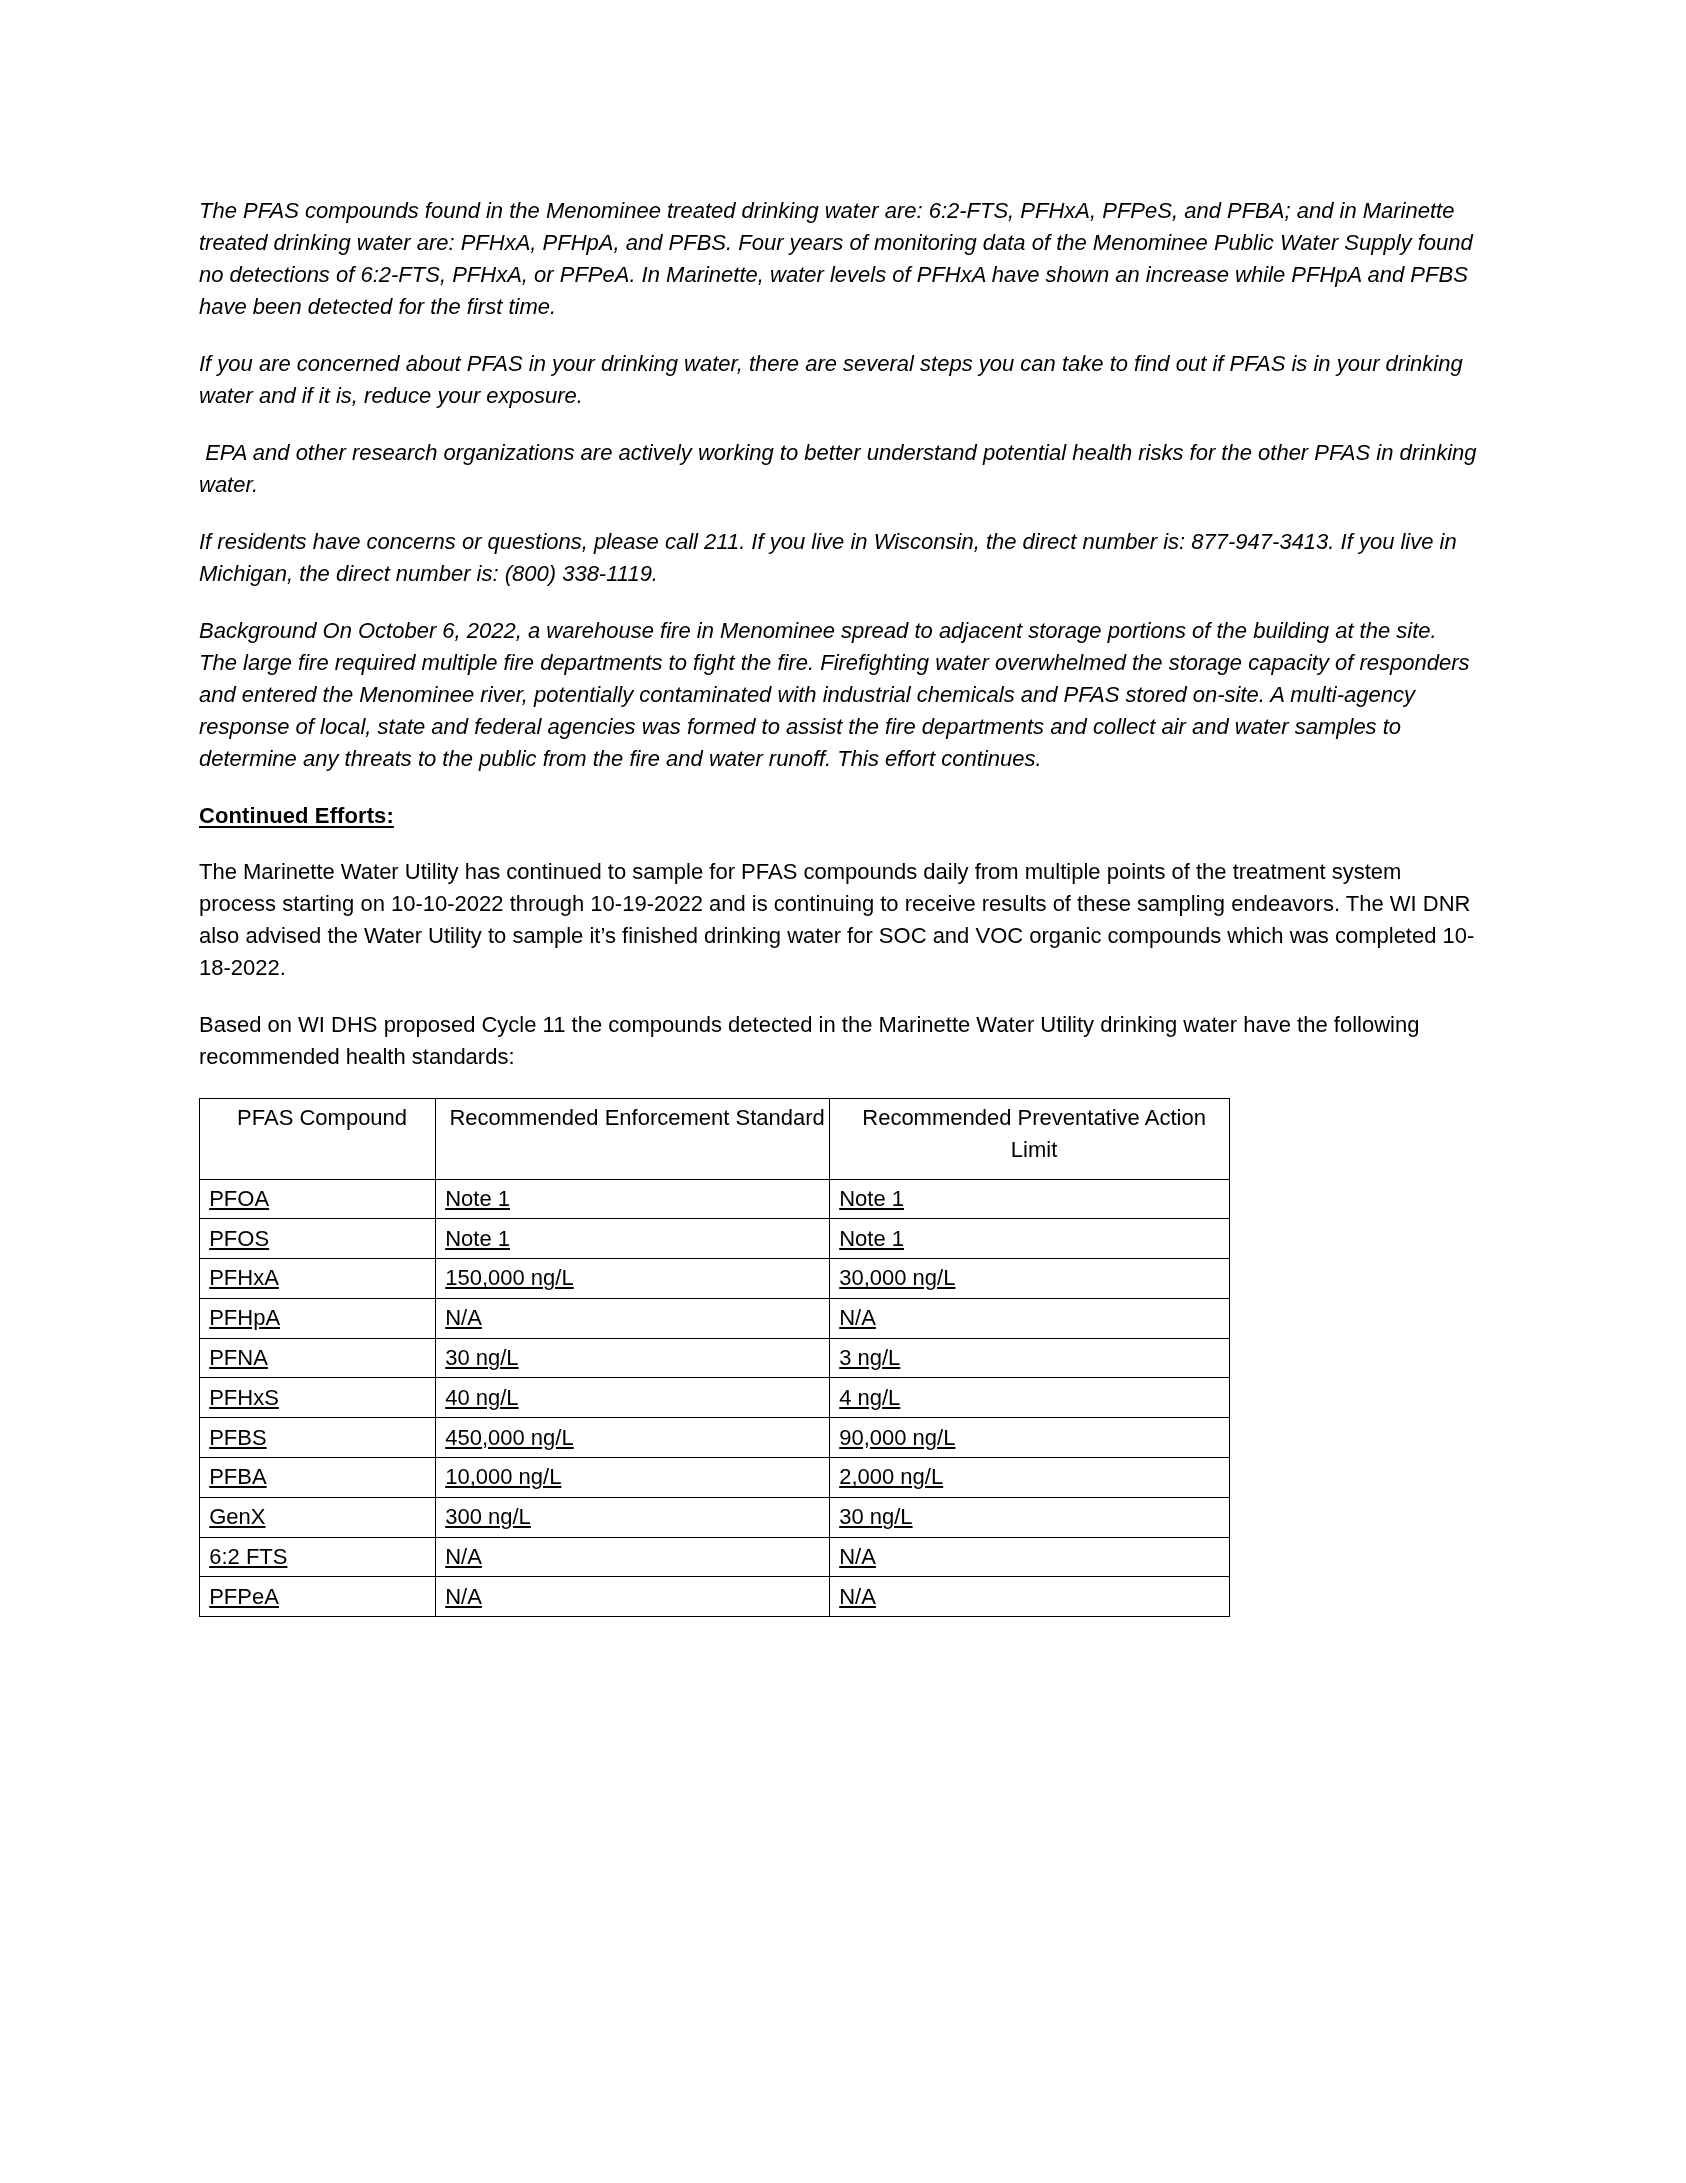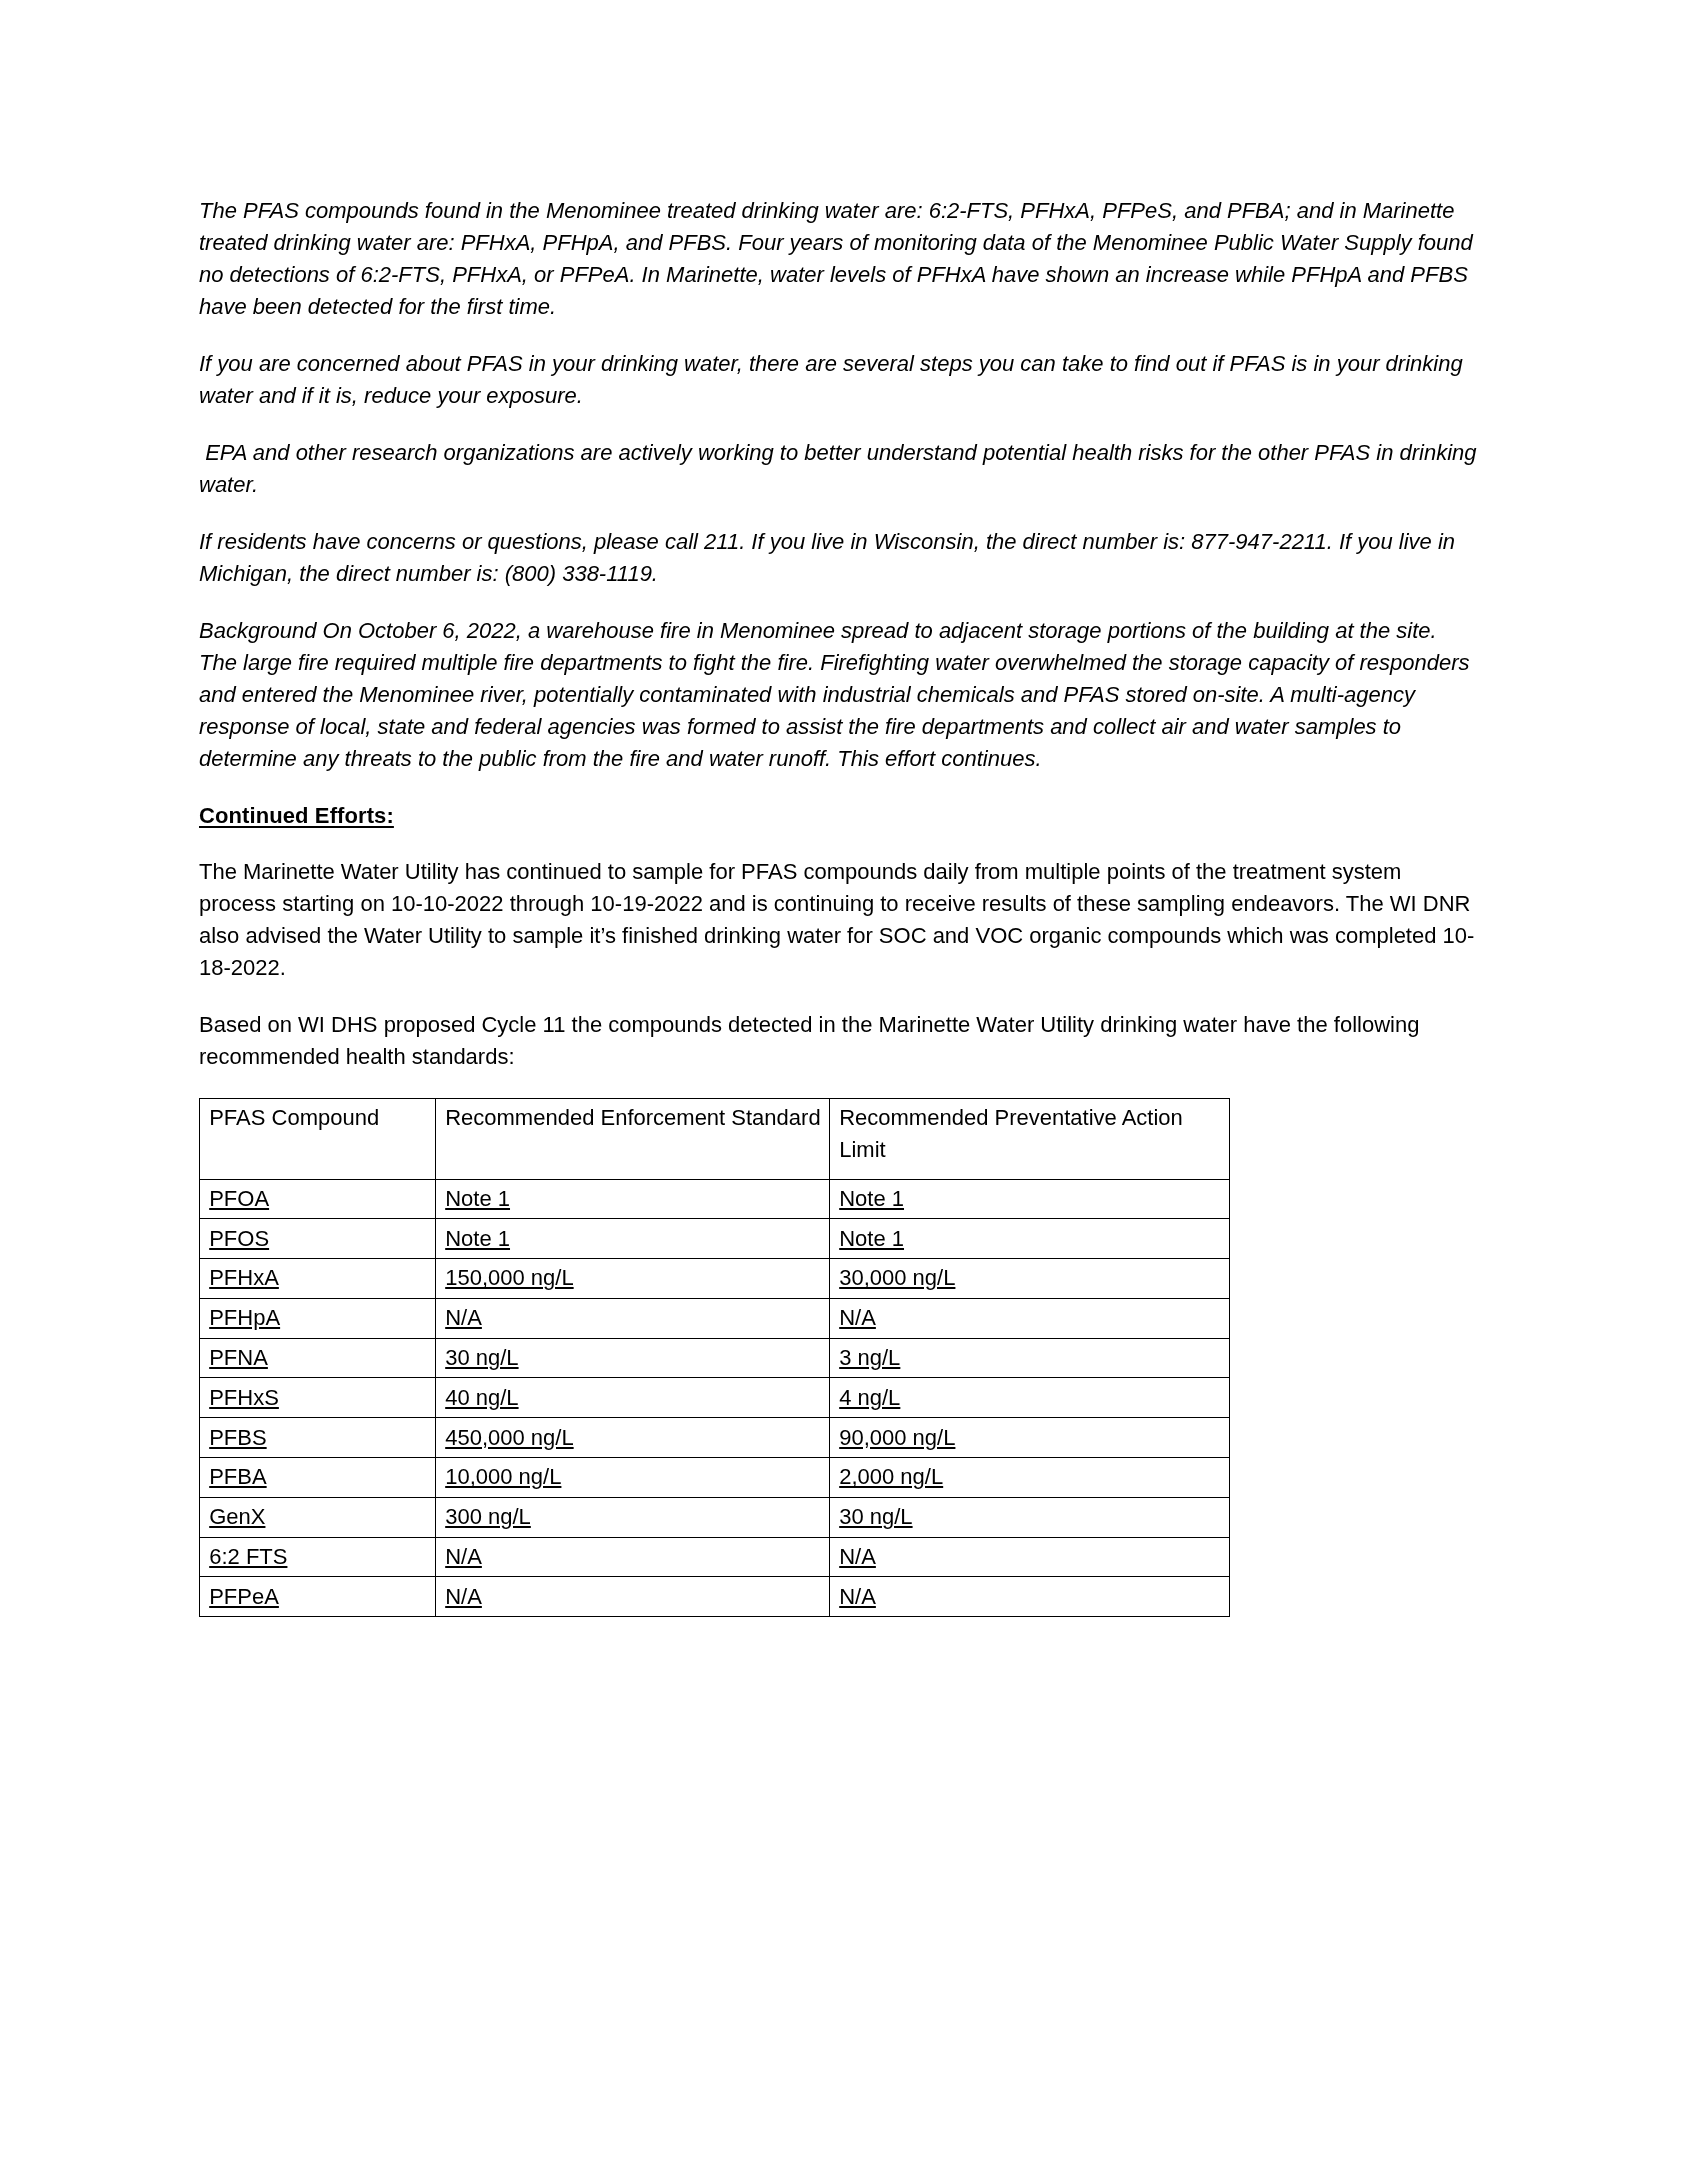--- a/index.html
+++ b/index.html
@@ -56,40 +56,41 @@
     font-size: 22px;
     line-height: 32px;
     font-weight: normal;
     text-align: left;
     vertical-align: top;
     padding: 3.4px 0 3.4px 9.2px;
     box-sizing: border-box;
   }
   table.pfas-table th {
     height: 81px;
+    text-align: center;
   }
   table.pfas-table td {
     height: 39px;
     text-decoration: underline;
   }
   col.c1 { width: 236px; }
   col.c2 { width: 394px; }
   col.c3 { width: 400px; }
 </style>
 </head>
 <body>
 
 <div class="page">
   <div class="body-col">
 
     <section>
       <p class="para italic">The PFAS compounds found in the Menominee treated drinking water are: 6:2-FTS, PFHxA, PFPeS, and PFBA; and in Marinette treated drinking water are: PFHxA, PFHpA, and PFBS. Four years of monitoring data of the Menominee Public Water Supply found no detections of 6:2-FTS, PFHxA, or PFPeA. In Marinette, water levels of PFHxA have shown an increase while PFHpA and PFBS have been detected for the first time.</p>
       <p class="para italic">If you are concerned about PFAS in your drinking water, there are several steps you can take to find out if PFAS is in your drinking water and if it is, reduce your exposure.</p>
       <p class="para italic"> EPA and other research organizations are actively working to better understand potential health risks for the other PFAS in drinking water.</p>
-      <p class="para italic">If residents have concerns or questions, please call 211. If you live in Wisconsin, the direct number is: 877-947-2211. If you live in Michigan, the direct number is: (800) 338-1119.</p>
+      <p class="para italic">If residents have concerns or questions, please call 211. If you live in Wisconsin, the direct number is: 877-947-3413. If you live in Michigan, the direct number is: (800) 338-1119.</p>
       <p class="para italic">Background On October 6, 2022, a warehouse fire in Menominee spread to adjacent storage portions of the building at the site. The large fire required multiple fire departments to fight the fire. Firefighting water overwhelmed the storage capacity of responders and entered the Menominee river, potentially contaminated with industrial chemicals and PFAS stored on-site. A multi-agency response of local, state and federal agencies was formed to assist the fire departments and collect air and water samples to determine any threats to the public from the fire and water runoff. This effort continues.</p>
     </section>
 
     <h2 class="section-heading">Continued Efforts:</h2>
 
     <section>
       <p class="para">The Marinette Water Utility has continued to sample for PFAS compounds daily from multiple points of the treatment system process starting on 10-10-2022 through 10-19-2022 and is continuing to receive results of these sampling endeavors. The WI DNR also advised the Water Utility to sample it’s finished drinking water for SOC and VOC organic compounds which was completed 10-18-2022.</p>
       <p class="para">Based on WI DHS proposed Cycle 11 the compounds detected in the Marinette Water Utility drinking water have the following recommended health standards:</p>
     </section>
 

